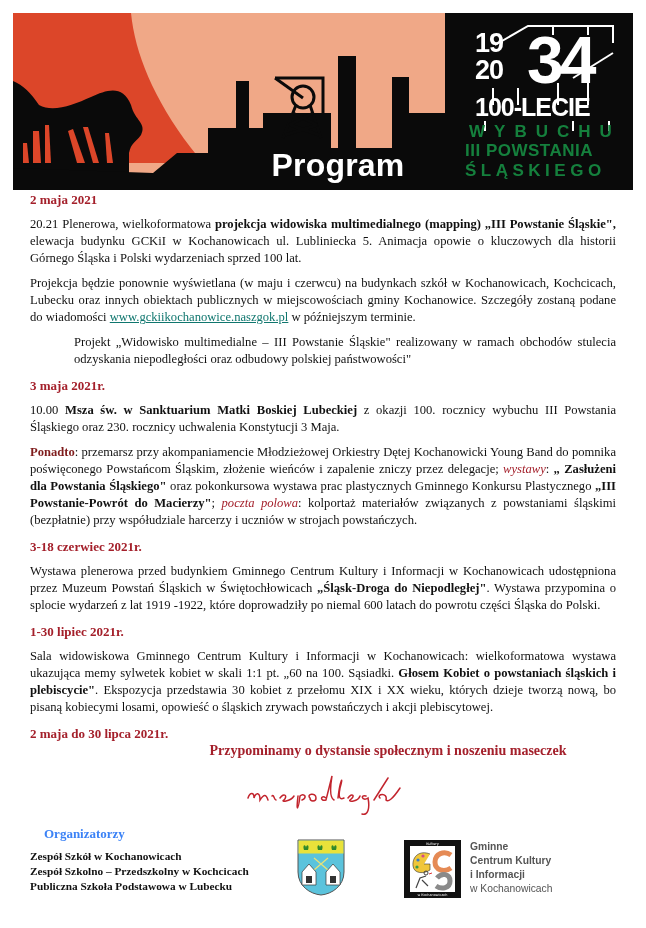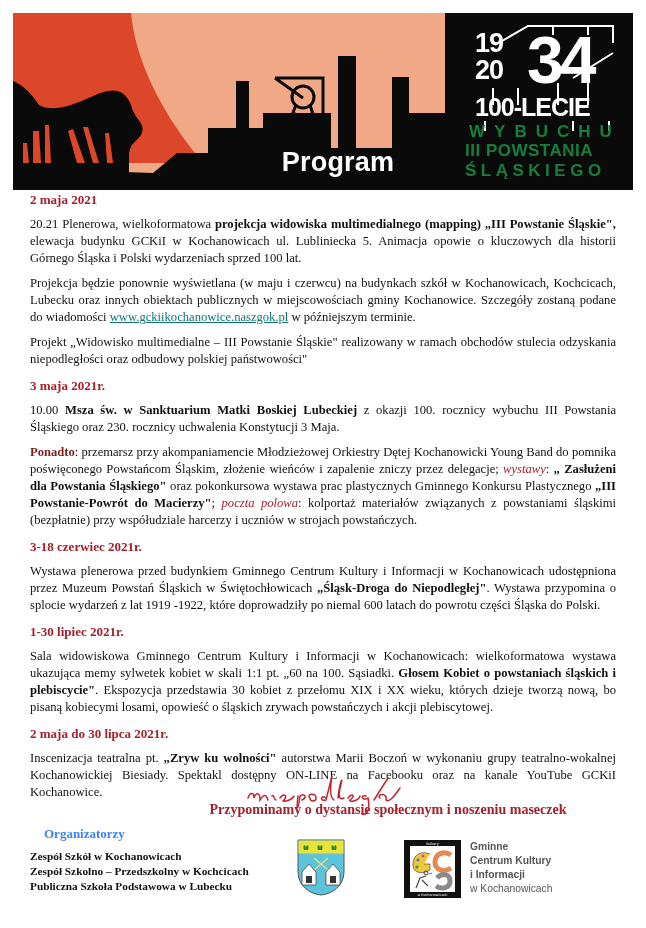--- a/index.html
+++ b/index.html
@@ -2,21 +2,21 @@
 <html><head>
 <meta charset="utf-8">
 <style>
   html, body { margin:0; padding:0; background:#ffffff; }
   body { width:646px; height:928px; position:relative; overflow:hidden;
          font-family:"Liberation Serif", "DejaVu Serif", serif; color:#111; }
   .banner { position:absolute; left:13px; top:13px; width:620px; height:177px; background:#0a0a0a; overflow:hidden; }
   .banner svg { position:absolute; left:0; top:0; }
   .program-title { position:absolute; left:225px; top:134px; width:200px; text-align:center;
                    font-family:"Liberation Sans", "DejaVu Sans", sans-serif; font-weight:bold;
-                   font-size:27px; color:#ffffff; letter-spacing:0.2px; }
+                   font-size:32px; color:#ffffff; letter-spacing:0.2px; }
   .jub { position:absolute; left:432px; top:0; width:188px; height:177px; }
   .jub-years { position:absolute; left:30px; top:18px; font-family:"Liberation Sans","DejaVu Sans",sans-serif;
                font-weight:bold; color:#fff; }
   .jub-y1 { position:absolute; left:0; top:0; font-size:27px; line-height:24px; letter-spacing:-1px; }
   .jub-y2 { position:absolute; left:0; top:27px; font-size:27px; line-height:24px; letter-spacing:-1px;text-align:center; }
   .jub-big { position:absolute; left:52px; top:-2px; font-size:66px; line-height:62px; letter-spacing:-4px; }
   .jub-lecie { position:absolute; left:30px; top:82px; font-family:"Liberation Sans","DejaVu Sans",sans-serif;
                font-weight:bold; color:#fff; font-size:25px; letter-spacing:-1px; line-height:24px; }
   .jub-red { position:absolute; left:20px; font-family:"Liberation Sans","DejaVu Sans",sans-serif; font-weight:bold;
              color:#15803d; font-size:17px; line-height:18px; white-space:nowrap; }
@@ -101,34 +101,33 @@
     <div class="jub-red jub-r2">III POWSTANIA</div>
     <div class="jub-red jub-r3">ŚLĄSKIEGO</div>
   </div>
 </div>
 
 <div class="content">
 
   <p class="h">2 maja 2021</p>
   <p class="p" style="margin-top:8px;"><span>20.21 Plenerowa, wielkoformatowa </span><span class="b">projekcja widowiska multimedialnego (mapping) „III Powstanie Śląskie",</span><span> elewacja budynku GCKiI w Kochanowicach ul. Lubliniecka 5. Animacja opowie o kluczowych dla historii Górnego Śląska i Polski wydarzeniach sprzed 100 lat.</span></p>
   <p class="p" style="margin-top:8px;"><span>Projekcja będzie ponownie wyświetlana (w maju i czerwcu) na budynkach szkół w Kochanowicach, Kochcicach, Lubecku oraz innych obiektach publicznych w miejscowościach gminy Kochanowice. Szczegóły zostaną podane do wiadomości </span><a class="link">www.gckiikochanowice.naszgok.pl</a><span> w późniejszym terminie.</span></p>
-  <p class="p" style="margin-top:8px;">Projekt „Widowisko multimedialne – III Powstanie Śląskie" realizowany w ramach obchodów stulecia odzyskania niepodległości oraz odbudowy polskiej państwowości"</p>
+  <p class="p" style="margin-top:8px;margin-left:44px;">Projekt „Widowisko multimedialne – III Powstanie Śląskie" realizowany w ramach obchodów stulecia odzyskania niepodległości oraz odbudowy polskiej państwowości"</p>
 
   <p class="h" style="margin-top:9px;">3 maja 2021r.</p>
   <p class="p" style="margin-top:8px;"><span>10.00 </span><span class="b">Msza św.  w Sanktuarium Matki Boskiej Lubeckiej</span><span> z okazji 100. rocznicy wybuchu III Powstania Śląskiego oraz 230. rocznicy uchwalenia Konstytucji 3 Maja.</span></p>
   <p class="p" style="margin-top:8px;"><span class="red">Ponadto</span><span>: przemarsz przy akompaniamencie Młodzieżowej Orkiestry Dętej Kochanowicki Young Band do pomnika poświęconego Powstańcom Śląskim, złożenie wieńców i zapalenie zniczy przez delegacje; </span><span class="redi">wystawy</span><span>: </span><span class="b">„ Zasłużeni dla Powstania Śląskiego"</span><span> oraz pokonkursowa wystawa prac plastycznych Gminnego Konkursu Plastycznego </span><span class="b">„III Powstanie-Powrót do Macierzy"</span><span>;  </span><span class="redi">poczta polowa</span><span>: kolportaż  materiałów związanych z powstaniami śląskimi (bezpłatnie) przy współudziale harcerzy i  uczniów w strojach powstańczych.</span></p>
 
   <p class="h" style="margin-top:9px;">3-18 czerwiec 2021r.</p>
   <p class="p" style="margin-top:8px;"><span>Wystawa plenerowa przed budynkiem Gminnego Centrum Kultury i Informacji w Kochanowicach udostępniona przez Muzeum Powstań Śląskich w Świętochłowicach </span><span class="b">„Śląsk-Droga do Niepodległej"</span><span>. Wystawa przypomina o splocie wydarzeń z lat 1919 -1922, które doprowadziły po niemal 600 latach do powrotu części Śląska do Polski.</span></p>
 
   <p class="h" style="margin-top:9px;">1-30 lipiec 2021r.</p>
   <p class="p" style="margin-top:8px;"><span>Sala widowiskowa Gminnego Centrum Kultury i Informacji w Kochanowicach: wielkoformatowa wystawa ukazująca memy sylwetek kobiet w skali 1:1 pt. „60 na 100. Sąsiadki. </span><span class="b">Głosem Kobiet o powstaniach śląskich i plebiscycie"</span><span>. Ekspozycja przedstawia 30 kobiet z przełomu XIX i XX wieku, których dzieje tworzą nową, bo pisaną kobiecymi losami, opowieść o śląskich zrywach powstańczych i akcji plebiscytowej.</span></p>
 
   <p class="h" style="margin-top:9px;">2 maja do 30 lipca 2021r.</p>
-  <p class="p" style="margin-top:8px;"><span>Inscenizacja teatralna pt. </span><span class="b">„Zryw ku wolności"</span><span> autorstwa Marii Boczoń w wykonaniu grupy teatralno-wokalnej Kochanowickiej Biesiady. Spektakl dostępny ON-LINE na Facebooku oraz na kanale YouTube GCKiI Kochanowice.</span></p>
 
   <p class="reminder">Przypominamy o dystansie społecznym i noszeniu maseczek</p>
 </div>
 
 <svg class="signature" viewBox="0 0 170 50">
   <title>niepodległa</title>
   <path d="M8 30 C10 24 14 24 14 30 C16 24 20 24 20 32 C24 26 26 26 28 32 M32 28 C34 26 34 32 36 32 M40 30 C44 24 48 28 44 32 C40 34 50 34 54 28 M58 28 C56 44 58 44 60 28 C64 24 68 30 62 32 M70 30 C66 26 76 24 76 30 C76 34 70 34 70 30 M86 30 C80 26 80 34 86 32 L92 8 C90 20 90 30 94 32 M98 30 C100 12 104 6 100 20 C98 30 100 32 104 30 M108 30 C112 24 116 28 110 32 C108 34 118 34 120 28 M126 28 C120 26 122 34 128 30 C130 40 128 48 122 46 M134 32 L148 10 M140 30 C136 26 148 24 146 32 C148 34 152 32 160 20" stroke="#c2242d" stroke-width="1.5" fill="none" stroke-linecap="round"></path>
 </svg>
 
 <div class="org-title">Organizatorzy</div>

